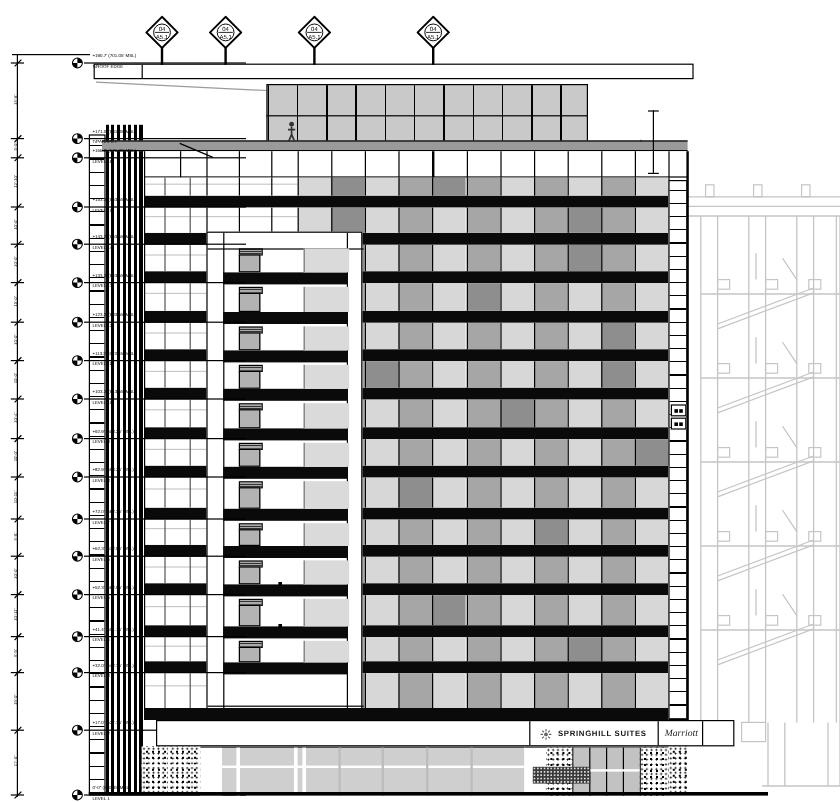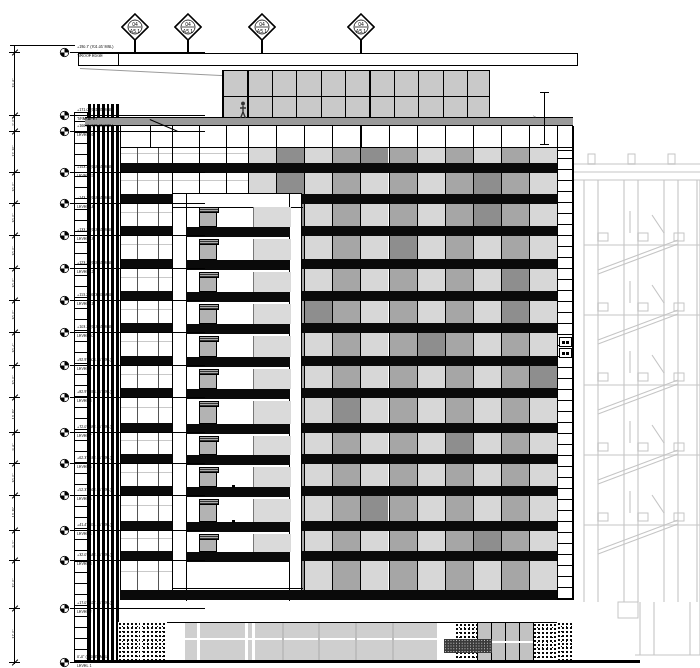--- a/index.html
+++ b/index.html
@@ -705,13 +705,33 @@
       <div class="abs" style="left: 360.2px; top: 38px; width: 1.6px; height: 16px; background: rgb(0, 0, 0);"></div>
       <svg width="28" height="28" viewBox="0 0 28 28" class="abs" style="left: 347px; top: 13px;">
         <path d="M14 1 L27 14 L14 27 L1 14 Z" fill="#fff" stroke="#000" stroke-width="1.6"></path>
         <circle cx="14" cy="14" r="7" fill="#fff" stroke="#000" stroke-width=".8"></circle>
         <line x1="8" y1="14" x2="20" y2="14" stroke="#000" stroke-width=".7"></line>
         <text x="14" y="12.5" font-size="5" text-anchor="middle" fill="#000">04</text>
         <text x="14" y="19.5" font-size="5" text-anchor="middle" fill="#000">A5.1</text>
       </svg>
     </div>
 
+  <div class="abs" style="left:130px;top:600px;width:482px;height:22px;background:#fff;border:1.2px solid #000;box-sizing:border-box;z-index:30;">
+    <div class="abs vline" style="left:310px;top:0;height:20px;"></div>
+    <div class="abs vline" style="left:417px;top:0;height:20px;"></div>
+    <div class="abs vline" style="left:454px;top:0;height:20px;"></div>
+    <svg class="abs" style="left:319px;top:5.5px;" width="10" height="10" viewBox="0 0 10 10">
+      <g stroke="#666" stroke-width="1" fill="none">
+        <circle cx="5" cy="5" r="1.6" fill="#666" stroke="none"></circle>
+        <line x1="5" y1="0.5" x2="5" y2="2.5"></line>
+          <line x1="5" y1="7.5" x2="5" y2="9.5"></line>
+        <line x1="0.5" y1="5" x2="2.5" y2="5"></line>
+          <line x1="7.5" y1="5" x2="9.5" y2="5"></line>
+        <line x1="1.8" y1="1.8" x2="3.2" y2="3.2"></line>
+          <line x1="6.8" y1="6.8" x2="8.2" y2="8.2"></line>
+        <line x1="6.8" y1="3.2" x2="8.2" y2="1.8"></line>
+          <line x1="1.8" y1="8.2" x2="3.2" y2="6.8"></line>
+      </g>
+    </svg>
+    <div class="abs signname" style="left:334px;top:6.5px;">SPRINGHILL SUITES</div>
+    <div class="abs signbrand" style="left:423px;top:5px;">Marriott</div>
+  </div>
 </div>
 
 </body></html>

